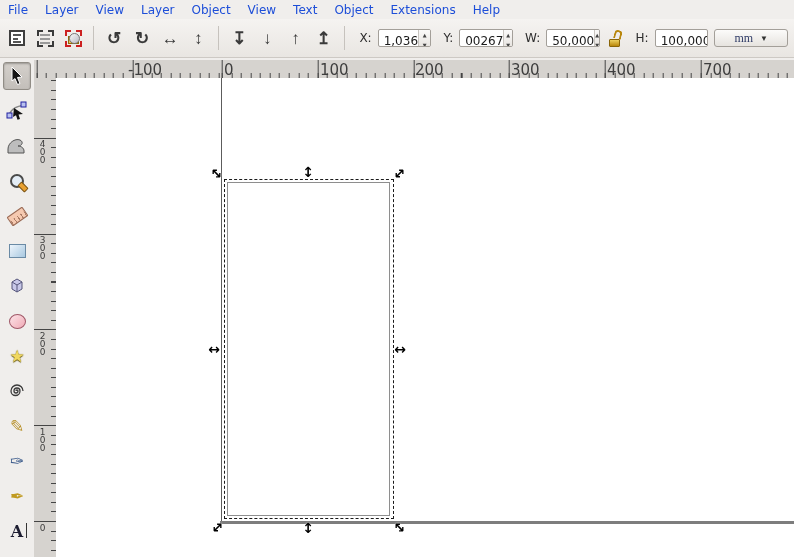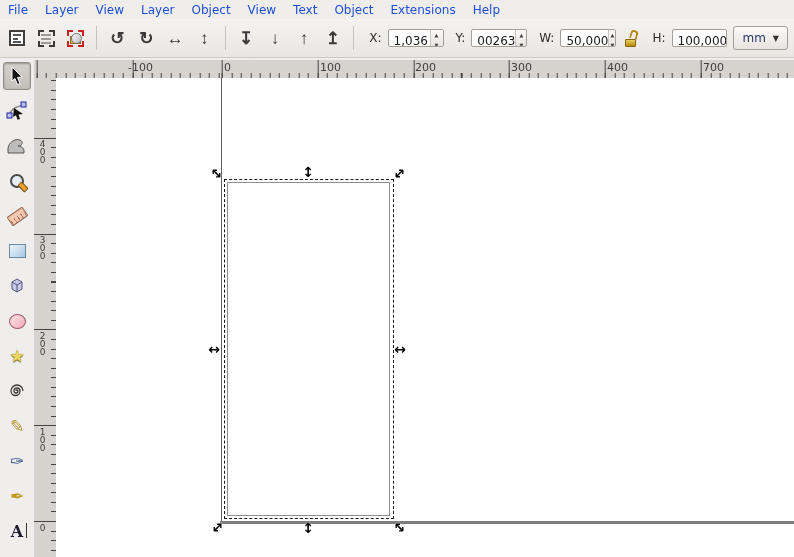--- a/index.html
+++ b/index.html
@@ -38,23 +38,23 @@
   .spin-btns { width:13px; border-left:1px solid #c9c5c0; display:flex; flex-direction:column;
                background:linear-gradient(#fbfaf9,#e8e5e1); }
   .spin-btn { flex:1; font-size:5px; line-height:10px; text-align:center; color:#444; }
 
   .lock { position:relative; width:16px; height:17px; margin:0 2px; }
   .lock-shackle { position:absolute; right:0px; top:0px; width:8px; height:9px; border:2px solid #b8860b;
                   border-bottom:none; border-radius:4px 4px 0 0; transform:rotate(16deg); }
   .lock-body { position:absolute; left:1px; bottom:0px; width:11px; height:8px;
                background:linear-gradient(#ecd060,#b8860b); border:1px solid #8a6508; border-radius:1px; }
 
-  .unit-dd { display:flex; align-items:center; gap:7px; height:24px; padding:0 8px;
+  .unit-dd { display:flex; align-items:center; gap:7px; height:18px; padding:0 19px;
              background:linear-gradient(#fcfbfa,#e6e3df); border:1px solid #a39f99; border-radius:3px;
-             font-size:12px; color:#2f3b66; }
+             font-size:12px; color:#2f3b66;font-family:Liberation Serif, serif; }
   .dd-arrow { font-size:8px; color:#333; }
 
   
   .toolbox { position:absolute; left:0; top:58px; width:34px; height:499px; background:#f0eeec;
              display:flex; flex-direction:column; align-items:center; padding-top:4px; gap:7px; overflow:hidden; }
   .tool { width:28px; height:28px; min-height:28px; display:flex; align-items:center; justify-content:center;
           border:1px solid transparent; border-radius:3px; background:transparent; }
   .tool.active { background:linear-gradient(#d4d0cb,#c3bfba); border-color:#918d86;
                  box-shadow:inset 0 1px 2px rgba(0,0,0,.28); }
   .tool .tglyph { font-size:17px; line-height:1; }
@@ -75,21 +75,21 @@
   .text-ic::after { content:""; position:absolute; right:-4px; top:1px; width:1px; height:15px; background:#333; }
 
   
   .ruler-top { position:absolute; left:34px; top:60px; width:760px; height:18px; background-color:#d6d3cf;
     background-image:
       repeating-linear-gradient(to right,#454545 0 1px,transparent 1px 9.58px),
       repeating-linear-gradient(to right,#454545 0 1px,transparent 1px 95.8px);
     background-size:auto 5px, auto 18px;
     background-position:187.7px 100%, 187.7px 0;
     background-repeat:repeat-x, repeat-x;
-    font-size:11px; color:#3e3e3e;padding-left:28px; }
+    font-size:15px; color:#3e3e3e;padding-left:28px; }
   .rt-label { position:absolute; top:1px; }
   .ruler-left { position:absolute; left:34px; top:78px; width:22px; height:479px; background-color:#d6d3cf;
     background-image:
       repeating-linear-gradient(to bottom,#454545 0 1px,transparent 1px 9.58px),
       repeating-linear-gradient(to bottom,#454545 0 1px,transparent 1px 95.8px);
     background-size:5px auto, 100% auto;
     background-position:100% 443px, 0 443px;
     background-repeat:repeat-y, repeat-y;
     font-size:9px; color:#3e3e3e; }
   .rl-label { position:absolute; left:5px; width:7px; line-height:8px; word-break:break-all; text-align:center; }
@@ -165,21 +165,21 @@
     <span class="spin">
       <span class="spin-value">1,036</span>
       <span class="spin-btns">
         <span class="spin-btn">▲</span>
         <span class="spin-btn">▼</span>
       </span>
     </span>
 
     <span class="fieldlabel">Y:</span>
     <span class="spin">
-      <span class="spin-value">00263</span>
+      <span class="spin-value">00267</span>
       <span class="spin-btns">
         <span class="spin-btn">▲</span>
         <span class="spin-btn">▼</span>
       </span>
     </span>
 
     <span class="fieldlabel">W:</span>
     <span class="spin">
       <span class="spin-value">50,000</span>
       <span class="spin-btns">

